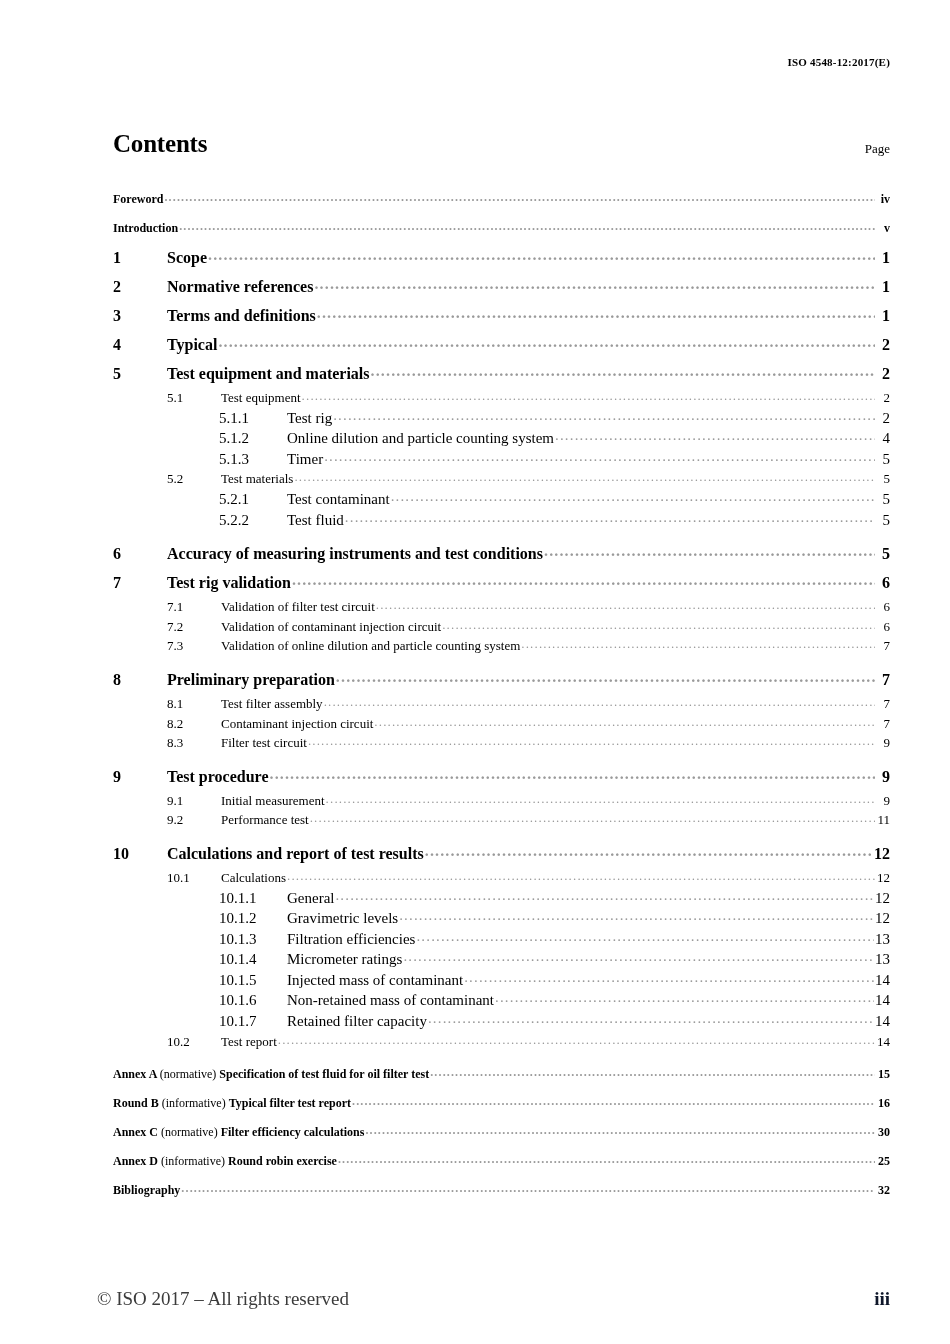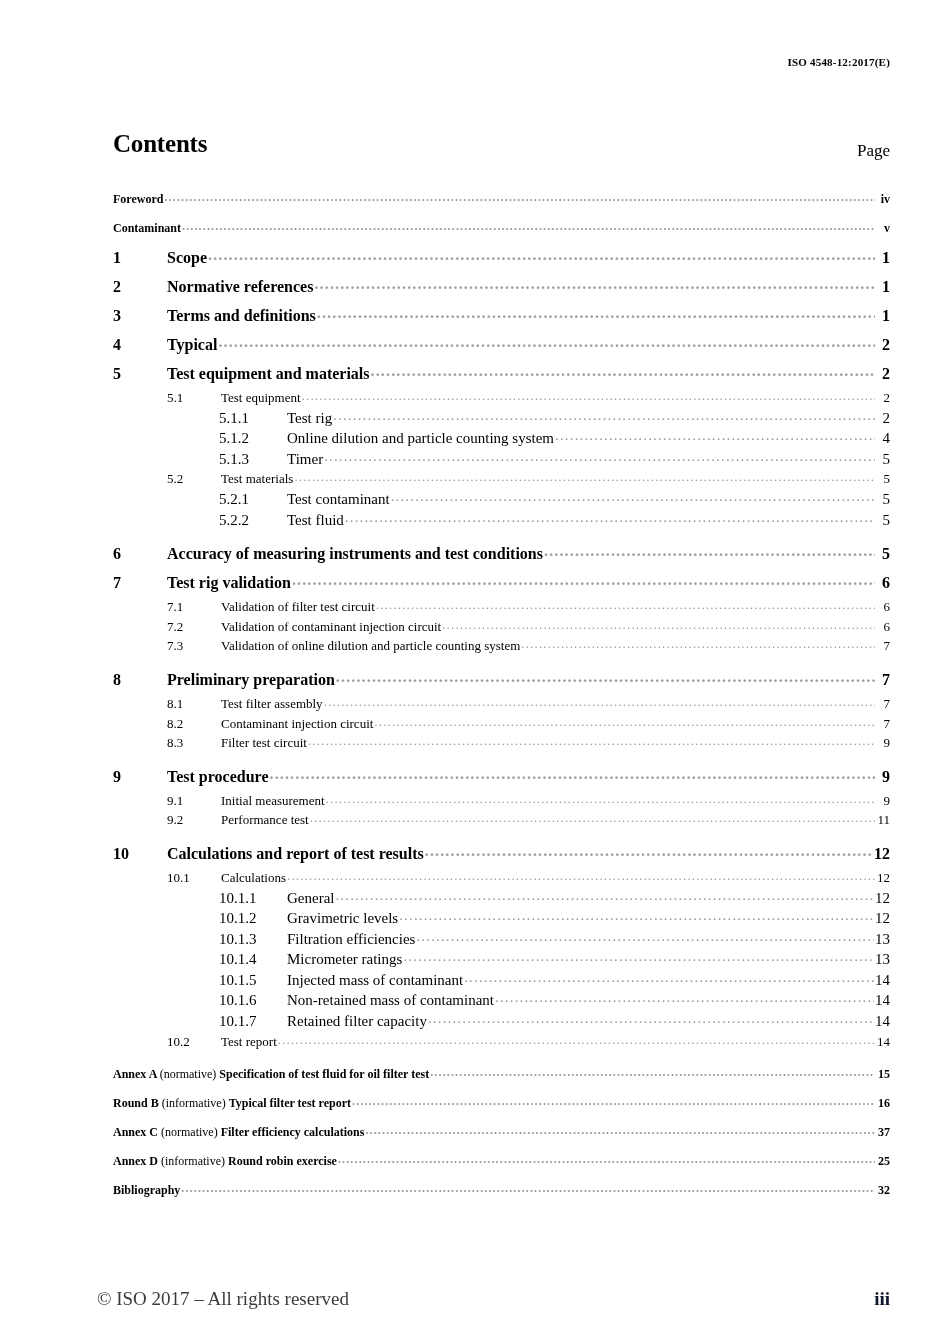--- a/index.html
+++ b/index.html
@@ -39,21 +39,21 @@
     left: 0;
     top: 0;
     font-size: 25px;
     font-weight: bold;
     letter-spacing: -0.2px;
   }
   .page-label {
     position: absolute;
     right: 0;
     top: 11px;
-    font-size: 17px;
+    font-size: 13px;
     font-weight: normal;
   }
 
   
   .toc {
     position: absolute;
     top: 185px;
     left: 113px;
     width: 777px;
   }
@@ -173,21 +173,21 @@
 
 <div class="toc" id="toc-list">
     <div class="toc-row lvl0">
       <div class="num"></div>
       <div class="txt">Foreword</div>
       <div class="leader"></div>
       <div class="pg">iv</div>
     </div>
     <div class="toc-row lvl0">
       <div class="num"></div>
-      <div class="txt">Contaminant</div>
+      <div class="txt">Introduction</div>
       <div class="leader"></div>
       <div class="pg">v</div>
     </div>
     <div class="toc-row lvl1">
       <div class="num">1</div>
       <div class="txt">Scope</div>
       <div class="leader"></div>
       <div class="pg">1</div>
     </div>
     <div class="toc-row lvl1">
@@ -397,21 +397,21 @@
     <div class="toc-row lvl0">
       <div class="num"></div>
       <div class="txt"><span>Round B </span><span class="annex-kind">(informative) </span><span>Typical filter test report</span></div>
       <div class="leader"></div>
       <div class="pg">16</div>
     </div>
     <div class="toc-row lvl0">
       <div class="num"></div>
       <div class="txt"><span>Annex C </span><span class="annex-kind">(normative) </span><span>Filter efficiency calculations</span></div>
       <div class="leader"></div>
-      <div class="pg">37</div>
+      <div class="pg">30</div>
     </div>
     <div class="toc-row lvl0">
       <div class="num"></div>
       <div class="txt"><span>Annex D </span><span class="annex-kind">(informative) </span><span>Round robin exercise</span></div>
       <div class="leader"></div>
       <div class="pg">25</div>
     </div>
     <div class="toc-row lvl0">
       <div class="num"></div>
       <div class="txt">Bibliography</div>

